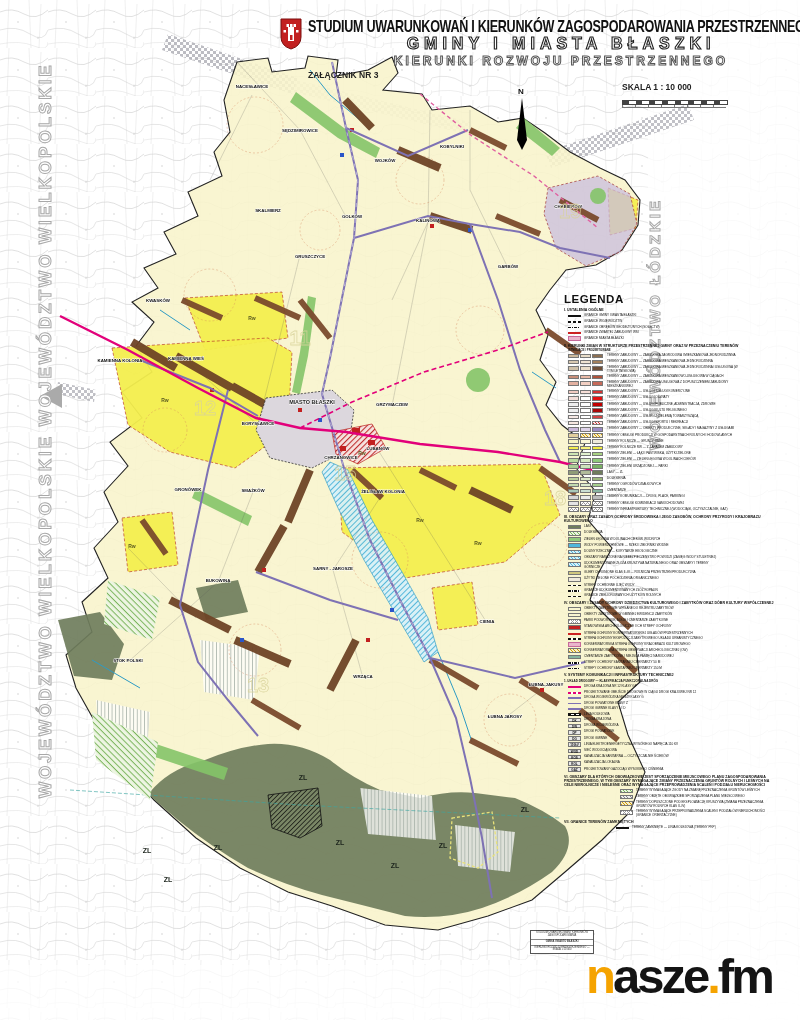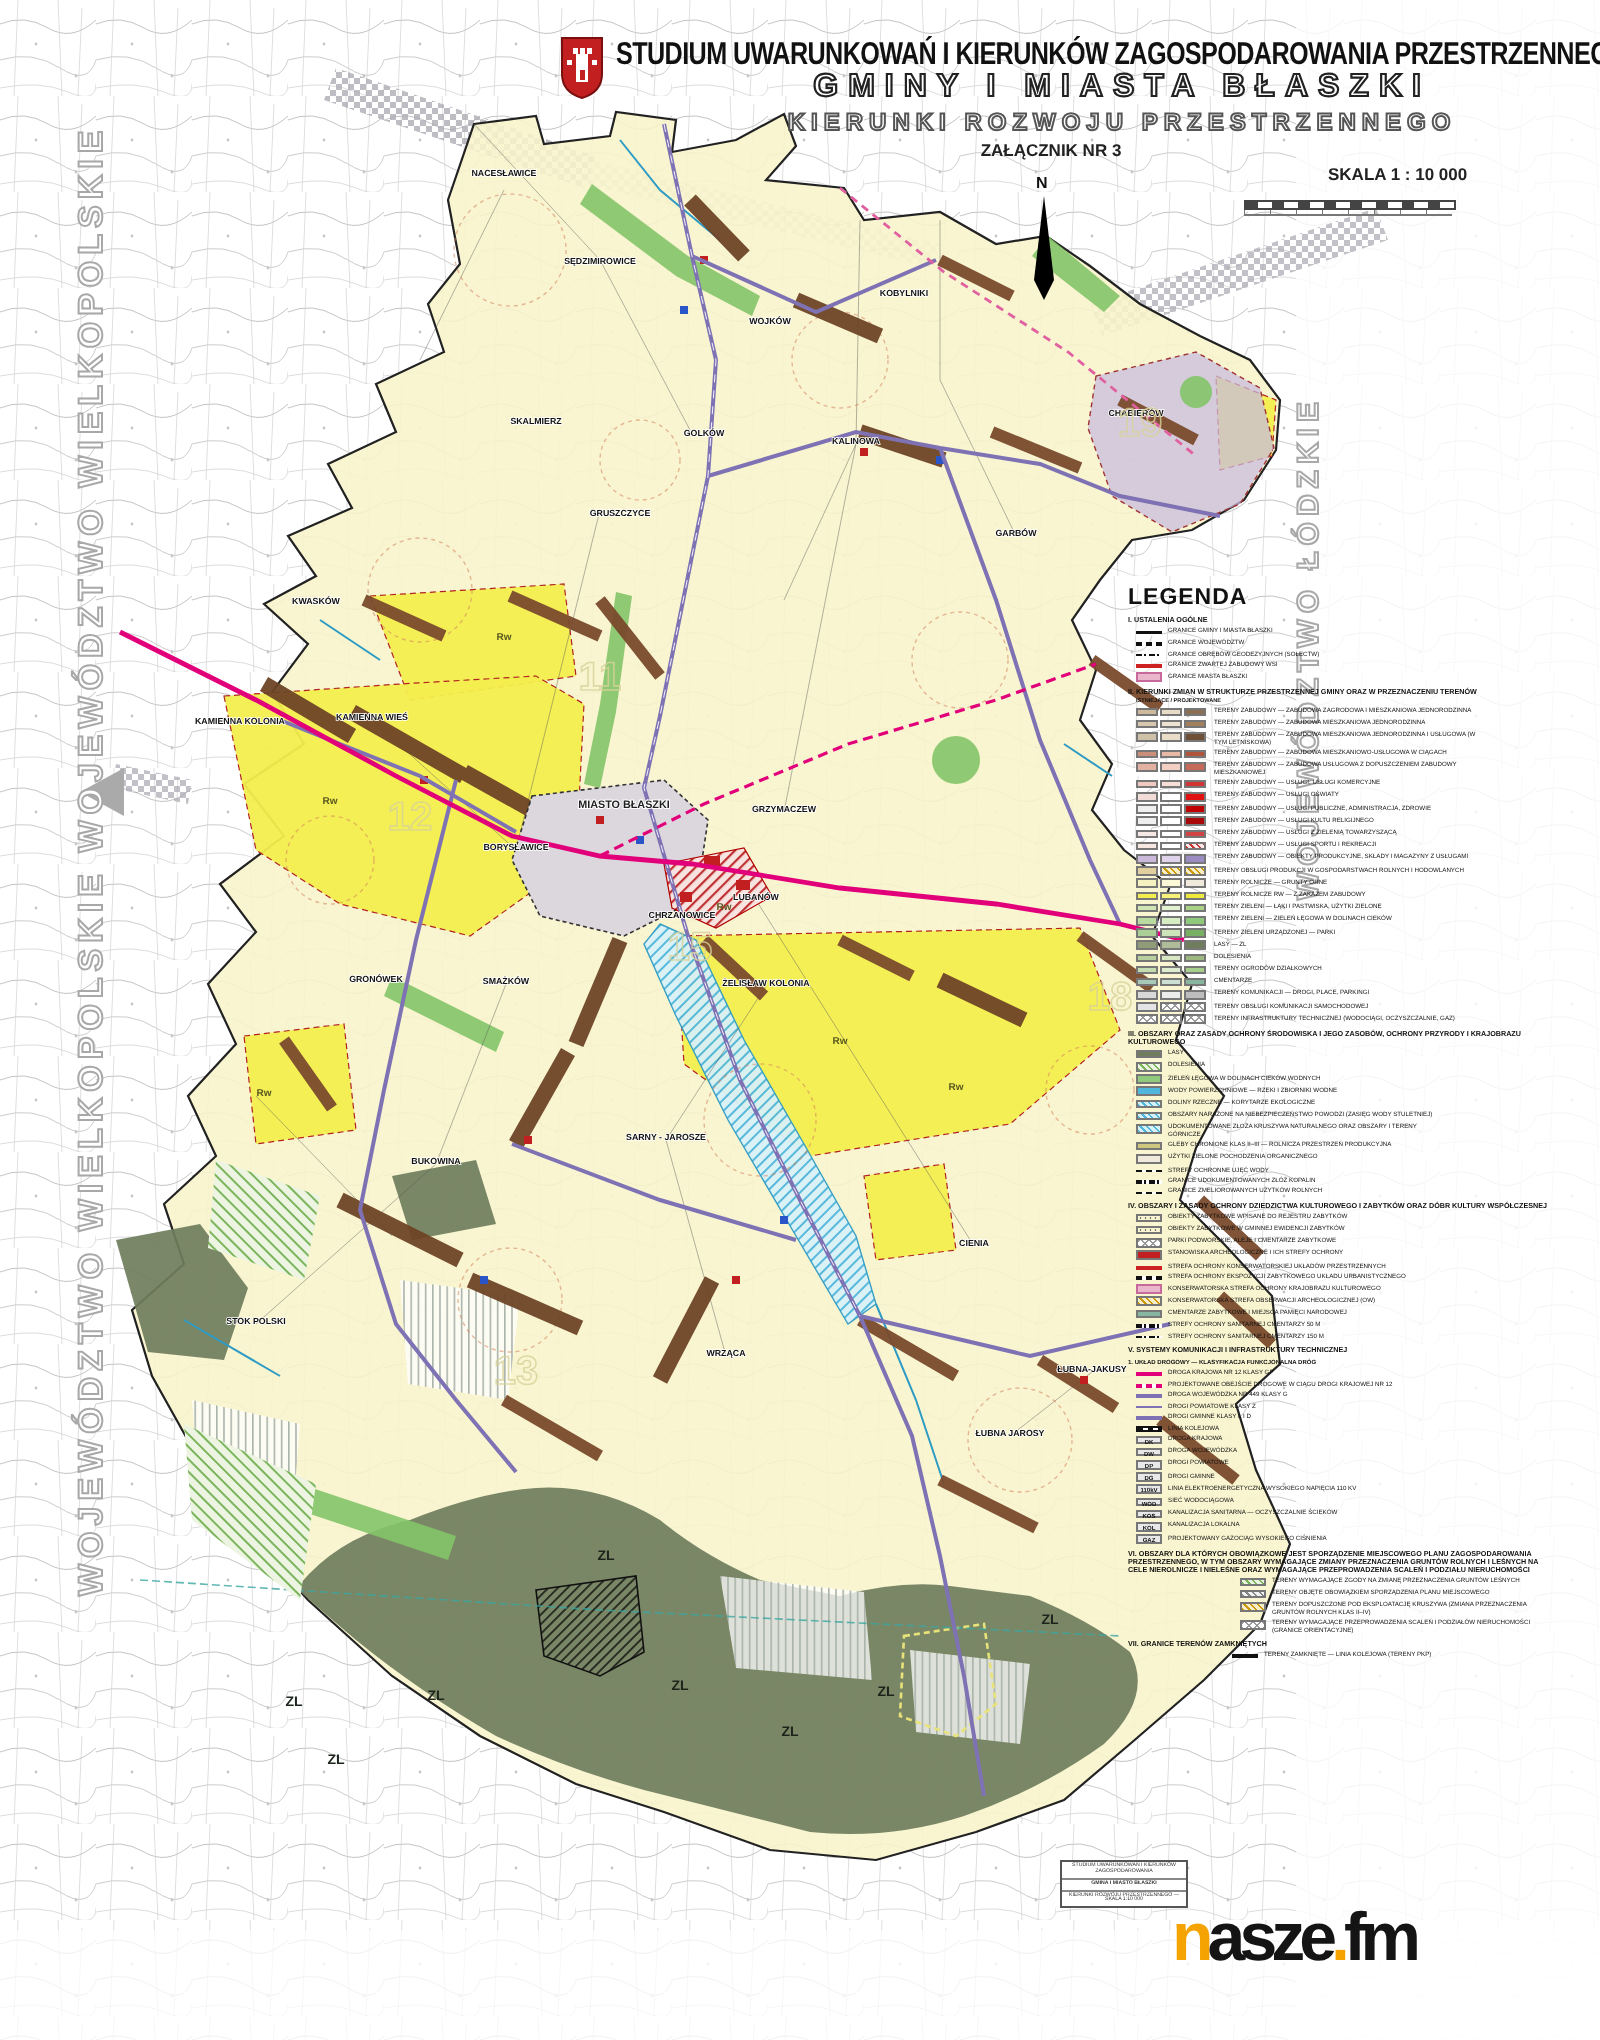--- a/index.html
+++ b/index.html
@@ -7,24 +7,24 @@
        font-family:"Liberation Sans", sans-serif;}
   .abs{position:absolute;}
   
   #title-block{left:280px;top:18px;width:512px;text-align:center;z-index:30;}
   #title-l1{font-size:12.6px;font-weight:bold;letter-spacing:-0.3px;color:#111;
             white-space:nowrap;transform:scaleY(1.25);transform-origin:top left;}
   #title-l2{font-size:16px;font-weight:bold;letter-spacing:5px;color:#fff;
             -webkit-text-stroke:1.1px #222;margin-top:3px;white-space:nowrap;}
   #title-l3{font-size:12px;font-weight:bold;letter-spacing:3px;color:#fff;
             -webkit-text-stroke:1px #555;margin-top:1px;white-space:nowrap;}
-  #attachment{font-size:8.5px;font-weight:bold;color:#222;text-align:center;
+  #attachment{font-size:8.5px;font-weight:bold;color:#222;text-align:left;
               width:435px;margin-top:2px;}
   #scale-block{left:622px;top:82px;z-index:30;text-align:left;}
-  #scale-label{font-size:8.5px;font-weight:bold;color:#222;margin-left:42px;}
+  #scale-label{font-size:8.5px;font-weight:bold;color:#222;}
   #scale-bar{margin-top:8px;width:104px;height:3px;border:0.8px solid #444;
      background:repeating-linear-gradient(90deg,#444 0 6px,#fff 6px 13px);}
   #scale-ticks{width:104px;height:2px;border-bottom:0.6px solid #777;
      background:repeating-linear-gradient(90deg,#777 0 0.6px,transparent 0.6px 13px);}
   
   .vlabel{writing-mode:vertical-rl;transform:rotate(180deg);
     font-weight:bold;color:#fff;-webkit-text-stroke:1px #A8A8A8;
     letter-spacing:3px;white-space:nowrap;z-index:25;}
   #vlabel-left{left:36px;top:128px;height:670px;font-size:17px;}
   #vlabel-right{left:646px;top:160px;height:290px;font-size:15px;}
@@ -63,21 +63,21 @@
   .rail{background:repeating-linear-gradient(90deg,#111 0 2.5px,#fff 2.5px 5px);
         height:2.4px;margin-top:1.1px;border:0.4px solid #111;}
   .box{background:#e8e8e8;}
   
   #stamp{left:530px;top:930px;width:62px;border:0.7px solid #555;background:#fff;
          z-index:29;}
   #stamp div{border-bottom:0.5px solid #888;font-size:2.6px;text-align:center;
              padding:1px 1px;line-height:1.1;color:#333;}
   #stamp div:last-child{border-bottom:none;}
   
-  #logo{left:586px;top:952px;z-index:40;font-weight:bold;font-size:34px;
+  #logo{left:586px;top:952px;z-index:40;font-weight:bold;font-size:49px;
         letter-spacing:-3px;line-height:1;}
   #logo .orange{color:#f5a300;}
   #logo .black{color:#141414;}
   
   #topline{left:38px;top:7px;width:752px;height:0;border-top:0.8px solid #999;}
   #map-svg-wrap{left:0;top:0;width:800px;height:1020px;z-index:1;}
 </style>
 </head>
 <body>
 

